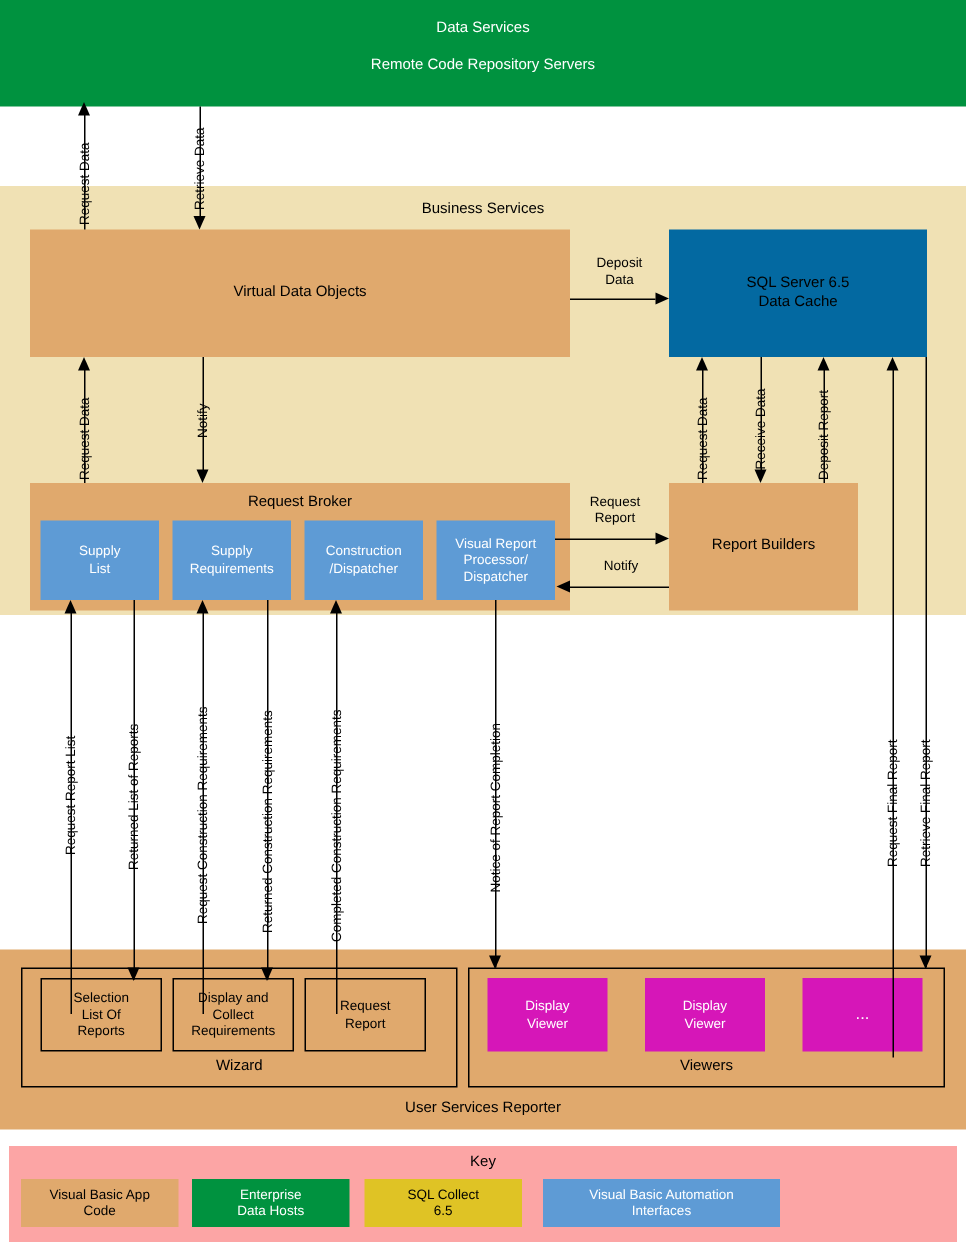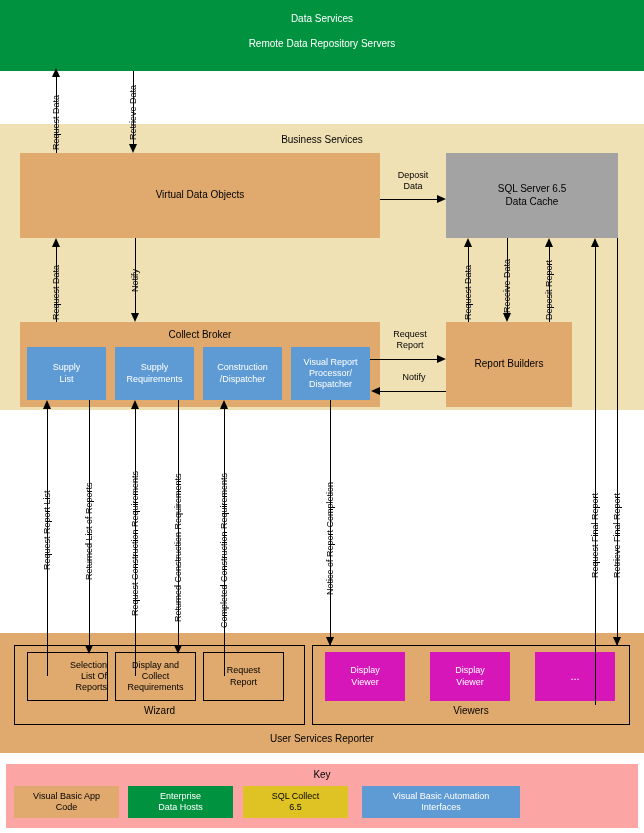--- a/index.html
+++ b/index.html
@@ -33,21 +33,21 @@
   .band-key {
     background: #fca5a5;
   }
 
   
   .box-vb {            
     background: #E0A96D;
     color: #000000;
   }
   .box-sql {           
-    background: #a3a3a3;
+    background: #0369a1;
     color: #000000;
   }
   .box-blue {          
     background: #5E9BD5;
     color: #ffffff;
   }
   .box-magenta {       
     background: #D616B8;
     color: #ffffff;
   }
@@ -128,38 +128,38 @@
     line-height: 1.2;
   }
 </style>
 </head>
 <body>
 
 <div id="diagram">
 
   <div class="abs band-data" style="left:0; top:0; width:644px; height:71px;">
     <div class="toplabel" style="top:13px; font-size:10px;">Data Services</div>
-    <div class="toplabel" style="top:38px; font-size:10px;">Remote Data Repository Servers</div>
+    <div class="toplabel" style="top:38px; font-size:10px;">Remote Code Repository Servers</div>
   </div>
 
   <div class="abs band-business" style="left:0; top:124px; width:644px; height:286px;">
     <div class="toplabel" style="top:10px; font-size:10px; color:#000;">Business Services</div>
   </div>
 
   <div class="abs box-vb ctr" style="left:20px; top:153px; width:360px; height:85px; font-size:10px;">
     <span>Virtual Data Objects</span>
   </div>
 
   <div class="abs box-sql ctr" style="left:446px; top:153px; width:172px; height:85px; font-size:10px; flex-direction:column;">
     <span>SQL Server 6.5</span>
     <span>Data Cache</span>
   </div>
 
   <div class="abs box-vb" style="left:20px; top:322px; width:360px; height:85px;">
-    <div class="toplabel" style="top:7px; font-size:10px;">Collect Broker</div>
+    <div class="toplabel" style="top:7px; font-size:10px;">Request Broker</div>
   </div>
 
   <div class="abs box-blue ctr" style="left:27px; top:347px; width:79px; height:53px; font-size:9px; flex-direction:column;">
     <span>Supply</span>
     <span>List</span>
   </div>
   <div class="abs box-blue ctr" style="left:115px; top:347px; width:79px; height:53px; font-size:9px; flex-direction:column;">
     <span>Supply</span>
     <span>Requirements</span>
   </div>
@@ -176,21 +176,21 @@
   <div class="abs box-vb ctr" style="left:446px; top:322px; width:126px; height:85px; font-size:10px;">
     <span>Report Builders</span>
   </div>
 
   <div class="abs band-user" style="left:0; top:633px; width:644px; height:120px;"></div>
   <div class="abs" style="left:0; top:733px; width:644px; text-align:center; font-size:10px; color:#000;">User Services Reporter</div>
 
   <div class="abs box-plainframe" style="left:14px; top:645px; width:291px; height:80px;">
     <div class="toplabel" style="top:59px; font-size:10px; color:#000;">Wizard</div>
   </div>
-  <div class="abs box-outline ctr" style="left:27px; top:652px; width:81px; height:49px; font-size:9px; flex-direction:column;align-items:flex-end;">
+  <div class="abs box-outline ctr" style="left:27px; top:652px; width:81px; height:49px; font-size:9px; flex-direction:column;">
     <span>Selection</span>
     <span>List Of</span>
     <span>Reports</span>
   </div>
   <div class="abs box-outline ctr" style="left:115px; top:652px; width:81px; height:49px; font-size:9px; flex-direction:column;">
     <span>Display and</span>
     <span>Collect</span>
     <span>Requirements</span>
   </div>
   <div class="abs box-outline ctr" style="left:203px; top:652px; width:81px; height:49px; font-size:9px; flex-direction:column;">

